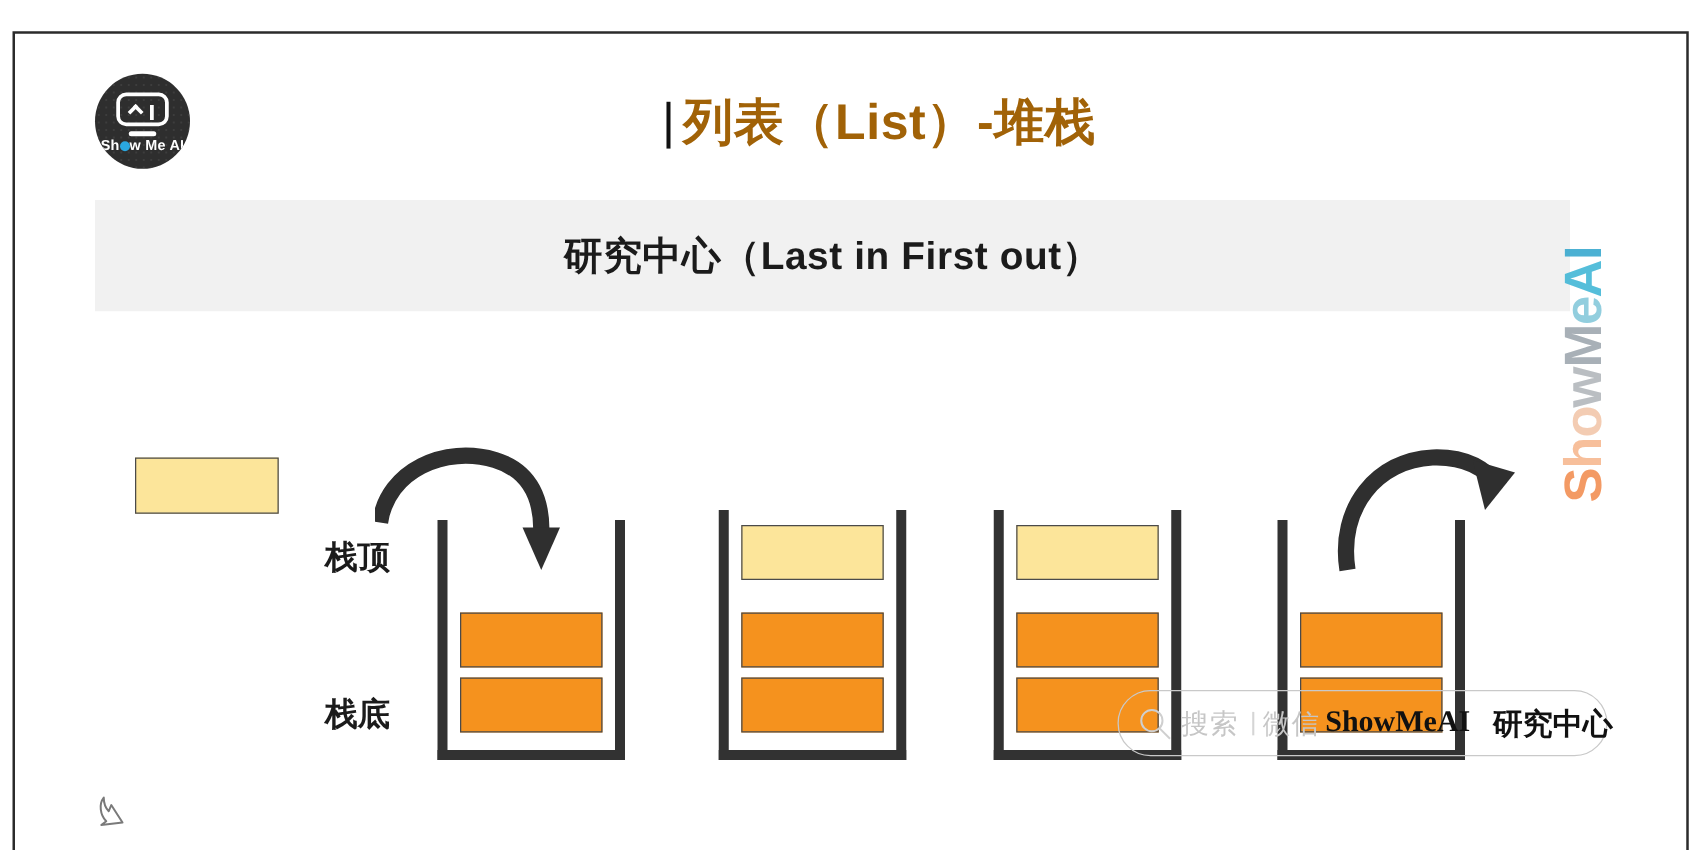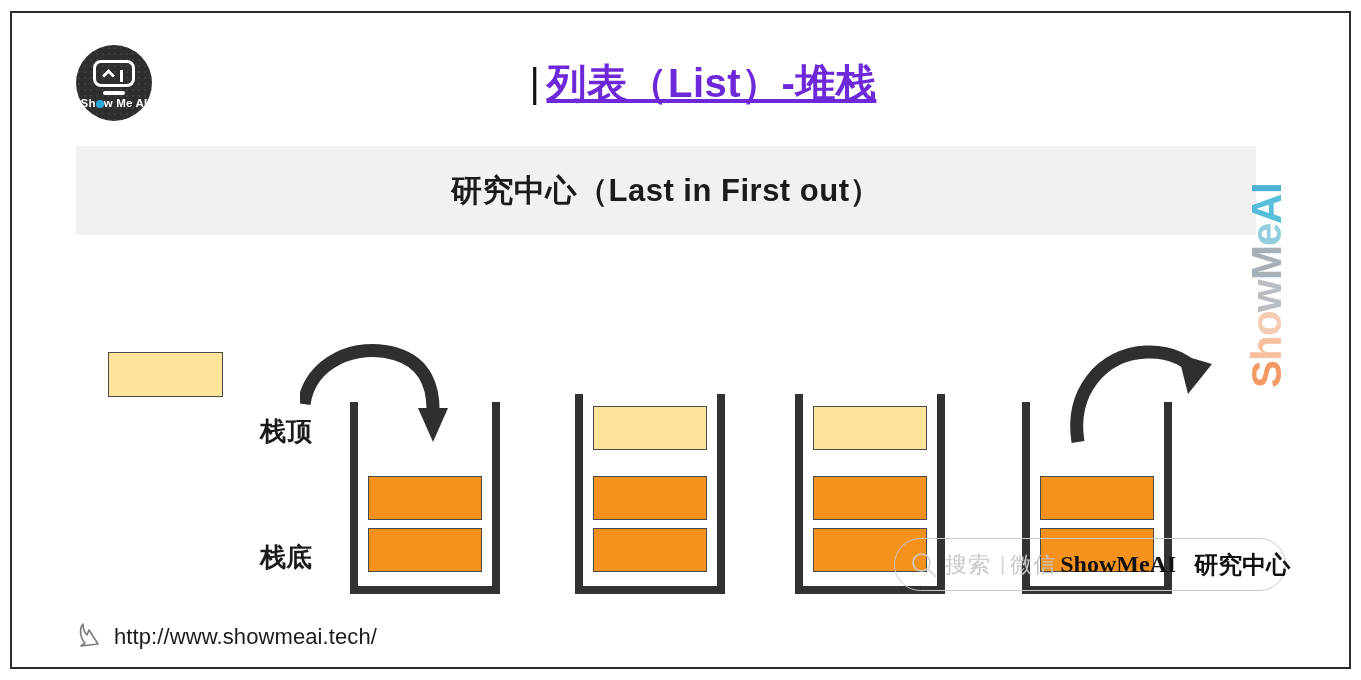--- a/index.html
+++ b/index.html
@@ -11,21 +11,21 @@
     width: 1361px;
     height: 680px;
     font-family: "Liberation Sans", "DejaVu Sans", sans-serif;
     overflow: hidden;
     position: relative;
   }
 
   
   #slide {
     position: absolute;
-    left: 0; top: 0;
+    left: 0; top: 14px;
     width: 1361px;
     height: 520px;
     background: #ffffff;
     box-sizing: border-box;
   }
   #frame-border {
     position: absolute;
     left: 10px; top: 11px;
     width: 1341px;
     height: 658px;
@@ -110,21 +110,21 @@
     display: flex;
     align-items: center;
     justify-content: center;
     font-size: 40px;
     font-weight: bold;
     letter-spacing: .5px;
     white-space: nowrap;
   }
   #title .seg-dark { color: #111111; }
   #title .seg-sep  { color: #111111; padding: 0 6px; font-weight: normal; }
-  #title .seg-accent { color: #6d28d9; text-decoration: underline; }
+  #title .seg-accent { color: #a16207; }
 
   
   #subtitle-band {
     position: absolute;
     left: 76px; top: 146px;
     width: 1180px;
     height: 89px;
     background: #f1f1f1;
     display: flex;
     align-items: center;
@@ -417,16 +417,15 @@
     <span class="divider">|</span>
     <span class="ghost">微信</span>
     <span class="strong">ShowMeAI</span>
     <span class="strong-cn">研究中心</span>
   </div>
 
   <div id="footer">
     <svg class="cursor-icon" viewBox="0 0 26 30">
       <path d="M5,2 C1,7 2,16 7,21 L3,24 L20,22 L11,8 L9,13 C6,10 5,6 5,2 Z" fill="none" stroke="#7a7a7a" stroke-width="1.6" stroke-linejoin="round"></path>
     </svg>
-    <span class="url">http://www.showmeai.tech/</span>
   </div>
 
 </div>
 
 </body></html>

